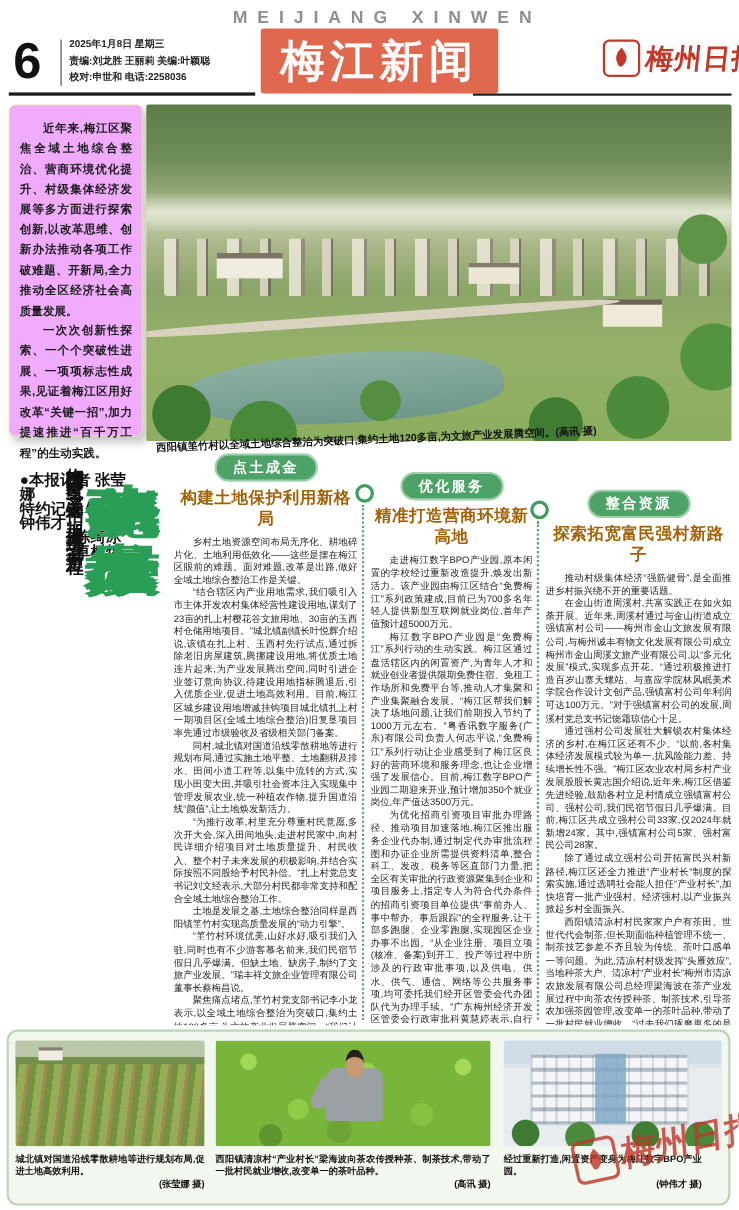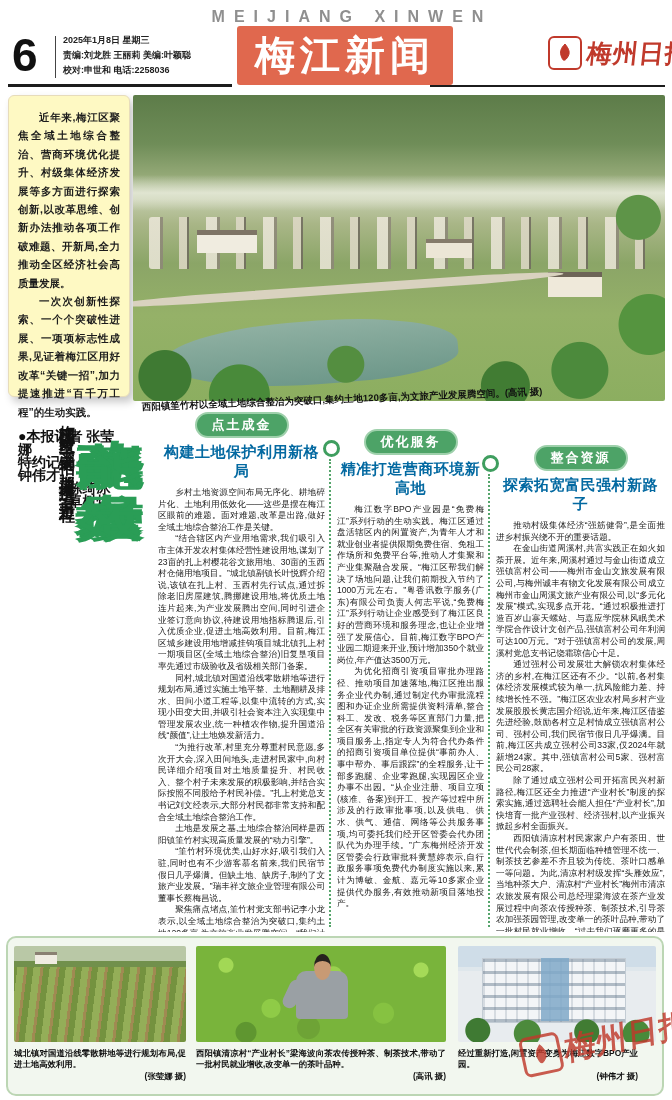--- a/index.html
+++ b/index.html
@@ -14,21 +14,21 @@
   .page-no{position:absolute;left:12px;top:28px;font-size:46px;font-weight:700;color:#111;}
   .pub-divider{position:absolute;left:55px;top:36px;width:1px;height:42px;background:#444;}
   .pub-info{position:absolute;left:63px;top:33px;font-size:9px;line-height:15px;font-weight:700;color:#222;}
   .rule-left{position:absolute;left:8px;top:84px;width:224px;height:3px;background:#1c1c1c;}
   .rule-right{position:absolute;left:430px;top:85px;width:235px;height:2px;background:#1c1c1c;}
   .paper-logo{position:absolute;left:548px;top:36px;display:flex;align-items:center;gap:5px;}
   .paper-logo .leaf-box{width:30px;height:30px;border:2px solid #c0392b;border-radius:6px;
     display:flex;align-items:center;justify-content:center;}
   .paper-logo .name{font-size:25px;font-weight:900;color:#c0392b;transform:skewX(-6deg);letter-spacing:1px;}
   
-  .intro-card{position:absolute;left:8px;top:95px;width:122px;height:302px;background:#fef9c3;
+  .intro-card{position:absolute;left:8px;top:95px;width:122px;height:302px;background:#f0abfc;
     border:1px solid #e7dcbb;border-radius:6px;box-shadow:4px 5px 8px rgba(0,0,0,.22);
     padding:12px 9px;box-sizing:border-box;}
   .intro-card p{margin:0;font-size:10.5px;line-height:18.4px;text-align:justify;
     text-indent:2em;font-weight:600;color:#1c1c1c;}
   .byline{margin-top:9px;font-size:14px;line-height:13px;font-weight:700;color:#111;}
   .byline .b3{padding-left:3.6em;}
   
   .main-photo{position:absolute;left:133px;top:95px;width:532px;height:306px;overflow:hidden;
     border-radius:2px;background:linear-gradient(180deg,#5d7c49 0%,#6f8d58 16%,#93a876 26%,
     #c3ccac 34%,#a9b687 42%,#8ba567 55%,#95b168 72%,#8cae60 100%);}
@@ -61,21 +61,21 @@
     font-size:40px;font-weight:900;letter-spacing:2px;color:#2a9d56;
     transform:scaleX(1.72);transform-origin:left top;}
   
   .col{position:absolute;box-sizing:border-box;}
   .col-1{left:158px;top:412px;width:167px;height:520px;overflow:hidden;}
   .col-2{left:337px;top:429px;width:147px;height:503px;overflow:hidden;}
   .col-3{left:496px;top:445px;width:169px;height:487px;overflow:hidden;}
   .badge{display:block;width:max-content;margin:0 auto 5px;background:#4da367;color:#fff;
     font-size:13px;font-weight:700;letter-spacing:2px;padding:2px 15px;border-radius:13px;
     border:2px solid #9ed0ab;}
-  .sec-head{font-size:15px;font-weight:900;text-align:center;letter-spacing:.5px;color:#0369a1;
+  .sec-head{font-size:15px;font-weight:900;text-align:center;letter-spacing:.5px;color:#a16207;
     margin:0 0 6px;}
   .col p.body{margin:0;font-size:8.6px;line-height:11.6px;text-align:justify;text-indent:2em;color:#222;}
   .sep{position:absolute;width:0;border-left:2px dotted #55a56b;}
   .sep-1{left:329px;top:459px;height:468px;}
   .sep-2{left:488px;top:474px;height:453px;}
   .sep-dot{position:absolute;width:11px;height:11px;border:3px solid #3f9e5f;border-radius:50%;background:#fff;}
   .dot-1{left:323px;top:440px;}
   .dot-2{left:482px;top:455px;}
   
   .bottom-panel{position:absolute;left:6px;top:936px;width:658px;height:160px;background:#f2f7ef;
@@ -185,20 +185,21 @@
     <p class="body">聚焦痛点堵点,筀竹村党支部书记李小龙表示,以全域土地综合整治为突破口,集约土地120多亩,为文旅产业发展腾空间。“我们计划以‘整村运营’模式做强农文旅产业,推动美丽乡村转化为美丽经济。2024年游客超12万人次,集体经济收入达74万元。”李小龙说。</p>
 
   </div>
 
   <div class="sep-dot dot-1"></div>
   <div class="sep sep-1"></div>
 
   <div class="col col-2">
     <span class="badge">优化服务</span>
     <h3 class="sec-head">精准打造营商环境新高地</h3>
+    <p class="body">走进梅江数字BPO产业园,原本闲置的学校经过重新改造提升,焕发出新活力。该产业园由梅江区结合“免费梅江”系列政策建成,目前已为700多名年轻人提供新型互联网就业岗位,首年产值预计超5000万元。</p>
     <p class="body">梅江数字BPO产业园是“免费梅江”系列行动的生动实践。梅江区通过盘活辖区内的闲置资产,为青年人才和就业创业者提供限期免费住宿、免租工作场所和免费平台等,推动人才集聚和产业集聚融合发展。“梅江区帮我们解决了场地问题,让我们前期投入节约了1000万元左右。”粤香讯数字服务(广东)有限公司负责人何志平说,“免费梅江”系列行动让企业感受到了梅江区良好的营商环境和服务理念,也让企业增强了发展信心。目前,梅江数字BPO产业园二期迎来开业,预计增加350个就业岗位,年产值达3500万元。</p>
     <p class="body">为优化招商引资项目审批办理路径、推动项目加速落地,梅江区推出服务企业代办制,通过制定代办审批流程图和办证企业所需提供资料清单,整合科工、发改、税务等区直部门力量,把全区有关审批的行政资源聚集到企业和项目服务上,指定专人为符合代办条件的招商引资项目单位提供“事前办人、事中帮办、事后跟踪”的全程服务,让干部多跑腿、企业零跑腿,实现园区企业办事不出园。“从企业注册、项目立项(核准、备案)到开工、投产等过程中所涉及的行政审批事项,以及供电、供水、供气、通信、网络等公共服务事项,均可委托我们经开区管委会代办团队代为办理手续。”广东梅州经济开发区管委会行政审批科黄慧婷表示,自行政服务事项免费代办制度实施以来,累计为博敏、金航、嘉元等10多家企业提供代办服务,有效推动新项目落地投产。</p>
 
   </div>
 
   <div class="sep-dot dot-2"></div>
   <div class="sep sep-2"></div>
 
   <div class="col col-3">
     <span class="badge">整合资源</span>

